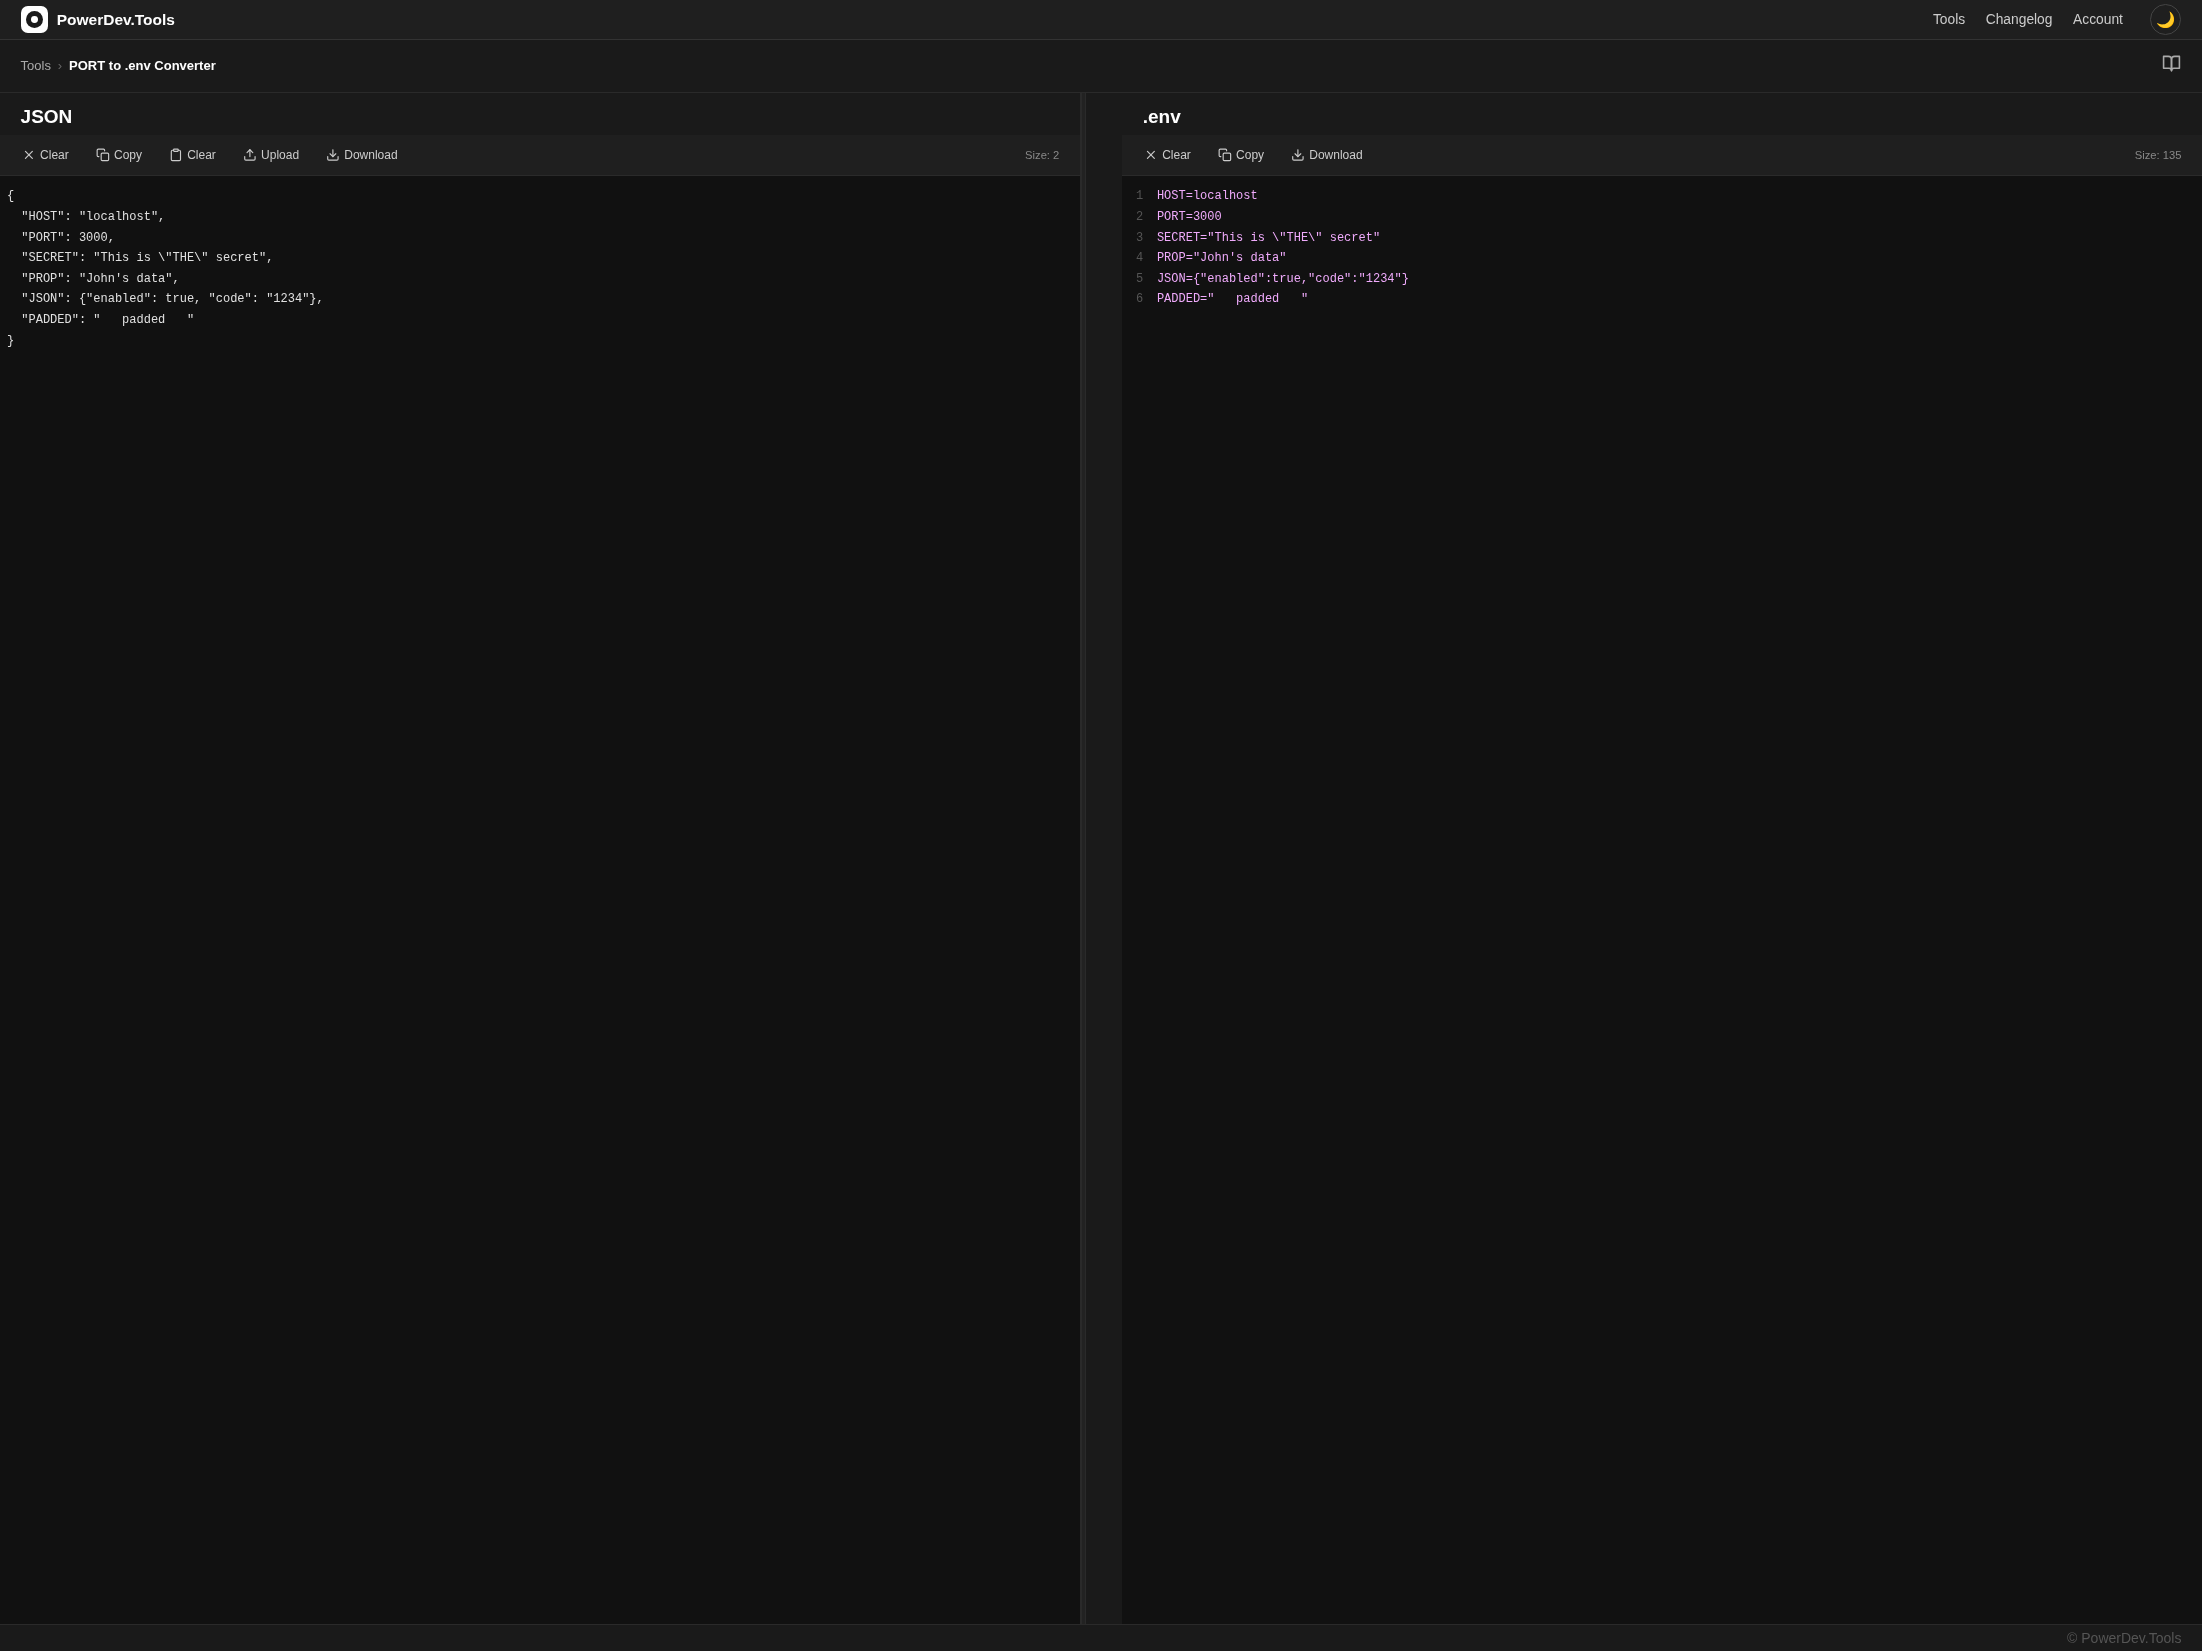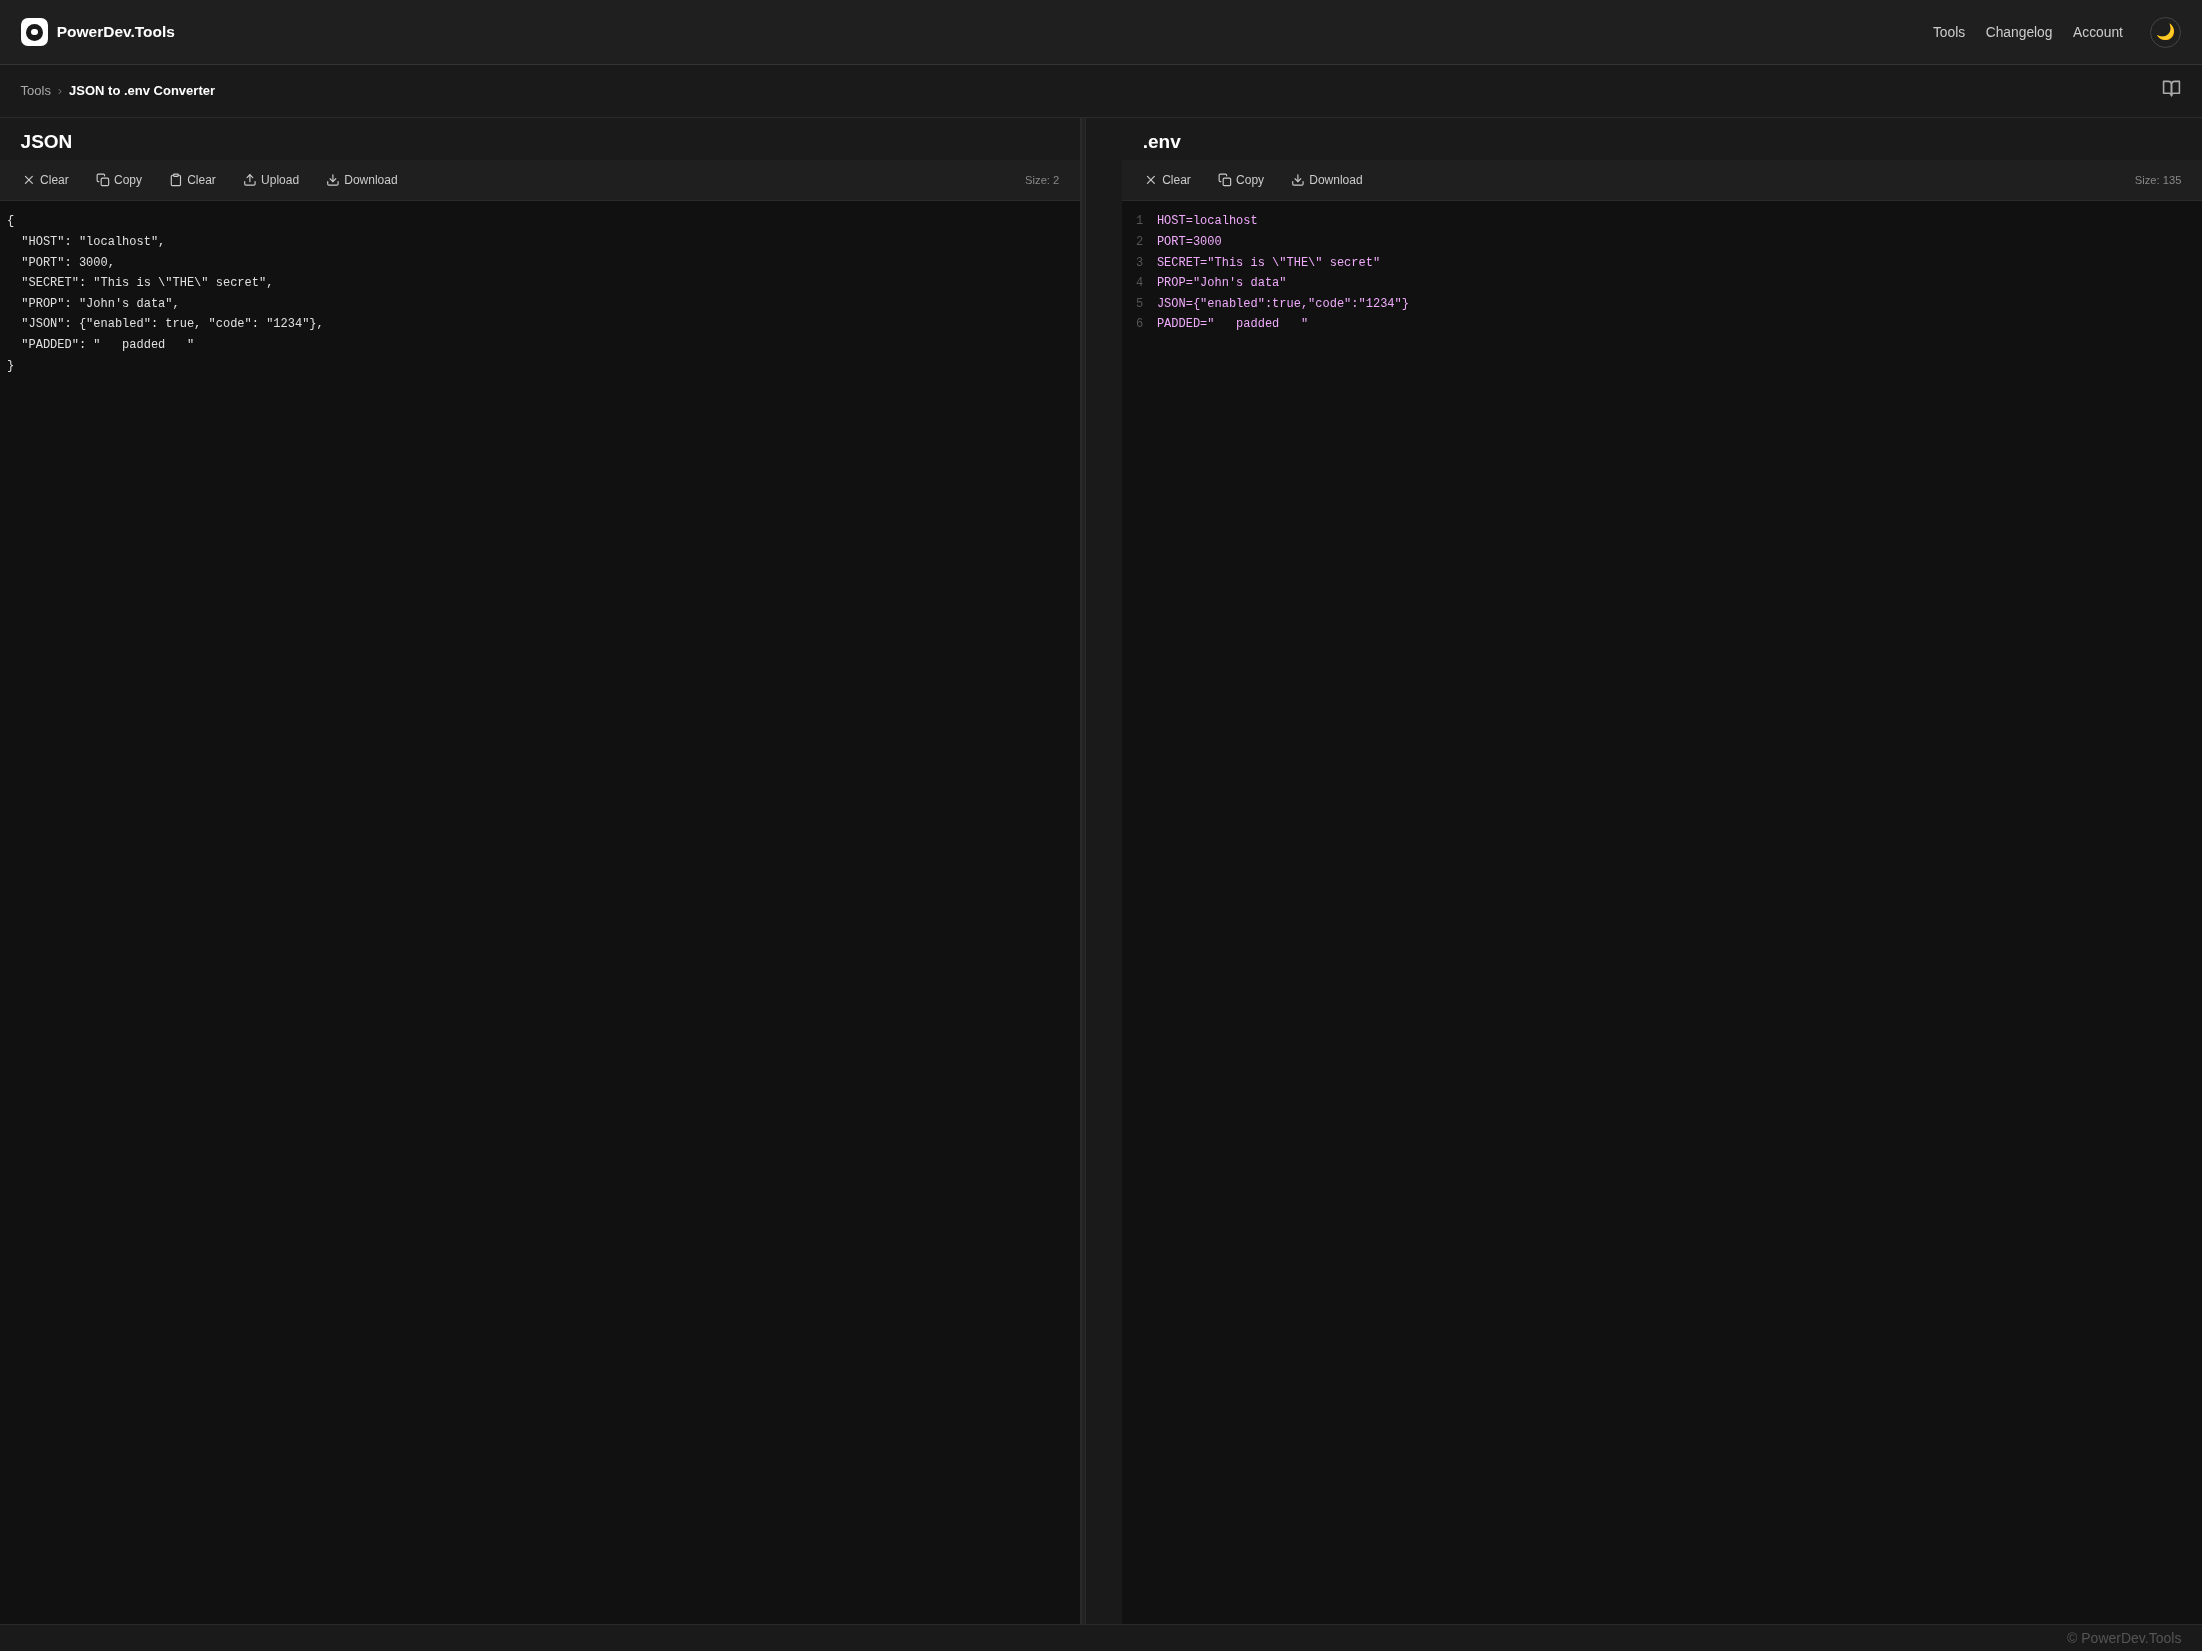--- a/index.html
+++ b/index.html
@@ -11,21 +11,21 @@
       height: 100vh;
       display: flex;
       flex-direction: column;
       overflow: hidden;
     }
 
     
     .navbar {
       background: #1f1f1f;
       border-bottom: 0.9px solid #333;
-      height: 65px;
+      height: 40px;
       display: flex;
       align-items: center;
       padding: 0 20.6px;
       flex-shrink: 0;
     }
 
     .navbar-brand {
       display: flex;
       align-items: center;
       gap: 8.6px;
@@ -275,21 +275,21 @@
     <a class="nav-link">Tools</a>
     <a class="nav-link">Changelog</a>
     <a class="nav-link">Account</a>
     <button class="theme-toggle">🌙</button>
   </div>
 </nav>
 
 <div class="breadcrumb">
   <span class="breadcrumb-item">Tools</span>
   <span class="breadcrumb-sep">›</span>
-  <span class="breadcrumb-current">JSON to .env Converter</span>
+  <span class="breadcrumb-current">PORT to .env Converter</span>
   <span class="breadcrumb-icon">
     <svg width="19" height="19" viewBox="0 0 24 24" fill="none" stroke="currentColor" stroke-width="2" stroke-linecap="round" stroke-linejoin="round">
       <path d="M2 3h6a4 4 0 0 1 4 4v14a3 3 0 0 0-3-3H2z"></path>
       <path d="M22 3h-6a4 4 0 0 0-4 4v14a3 3 0 0 1 3-3h7z"></path>
     </svg>
   </span>
 </div>
 
 <div class="main-content">
 

